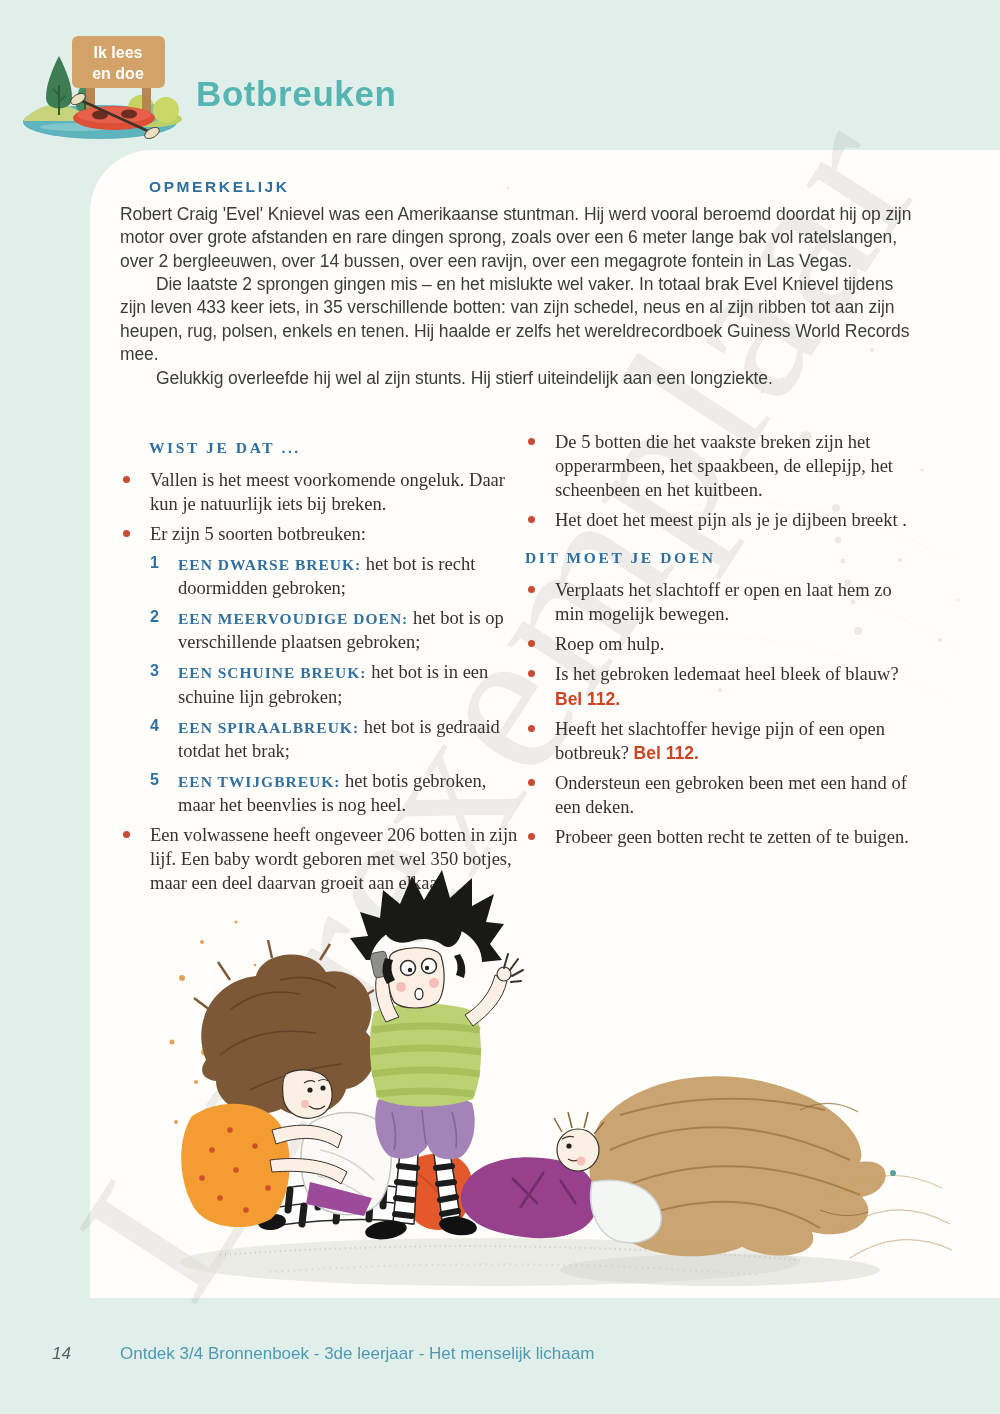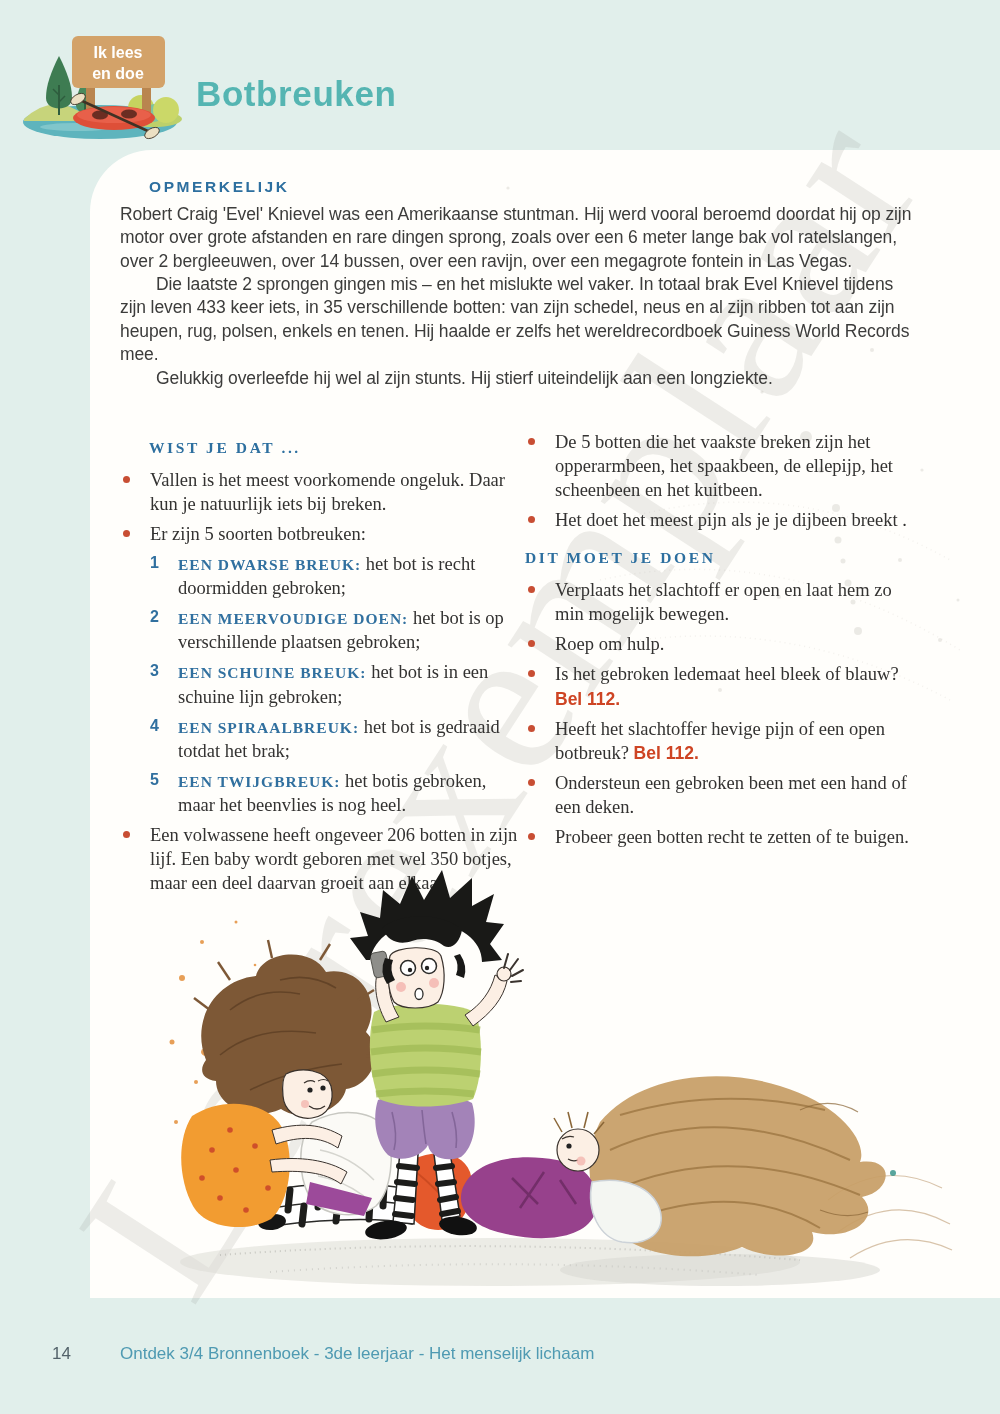--- a/index.html
+++ b/index.html
@@ -51,21 +51,21 @@
   .trow { display:flex; margin:5px 0 6px 30px; }
   .tnum { width:28px; flex:none; color:#31709f; font-weight:700; font-size:16px;
           font-family:"Liberation Sans", sans-serif; padding-top:1px; }
   .tbody { flex:1; }
   .tlabel { color:#31709f; letter-spacing:1px; font-weight:700; font-size:15.5px; }
   .dmjd-head { margin:16px 0 12px 0; }
 
   .figure { position:absolute; left:160px; top:860px; z-index:2; }
   .footer { position:absolute; left:0; top:1344px; width:100%; z-index:2;
             font-size:17px; color:#4f9ab2; }
-  .footer .pnum { position:absolute; left:52px; color:#53626a; }
+  .footer .pnum { position:absolute; left:52px; color:#53626a;font-style:italic; }
   .footer .ftext { position:absolute; left:120px; }
 </style>
 </head>
 <body>
 
 <div class="page">
 
   <div class="sheet"></div>
 
   <div class="watermark">Leerexemplaar</div>

